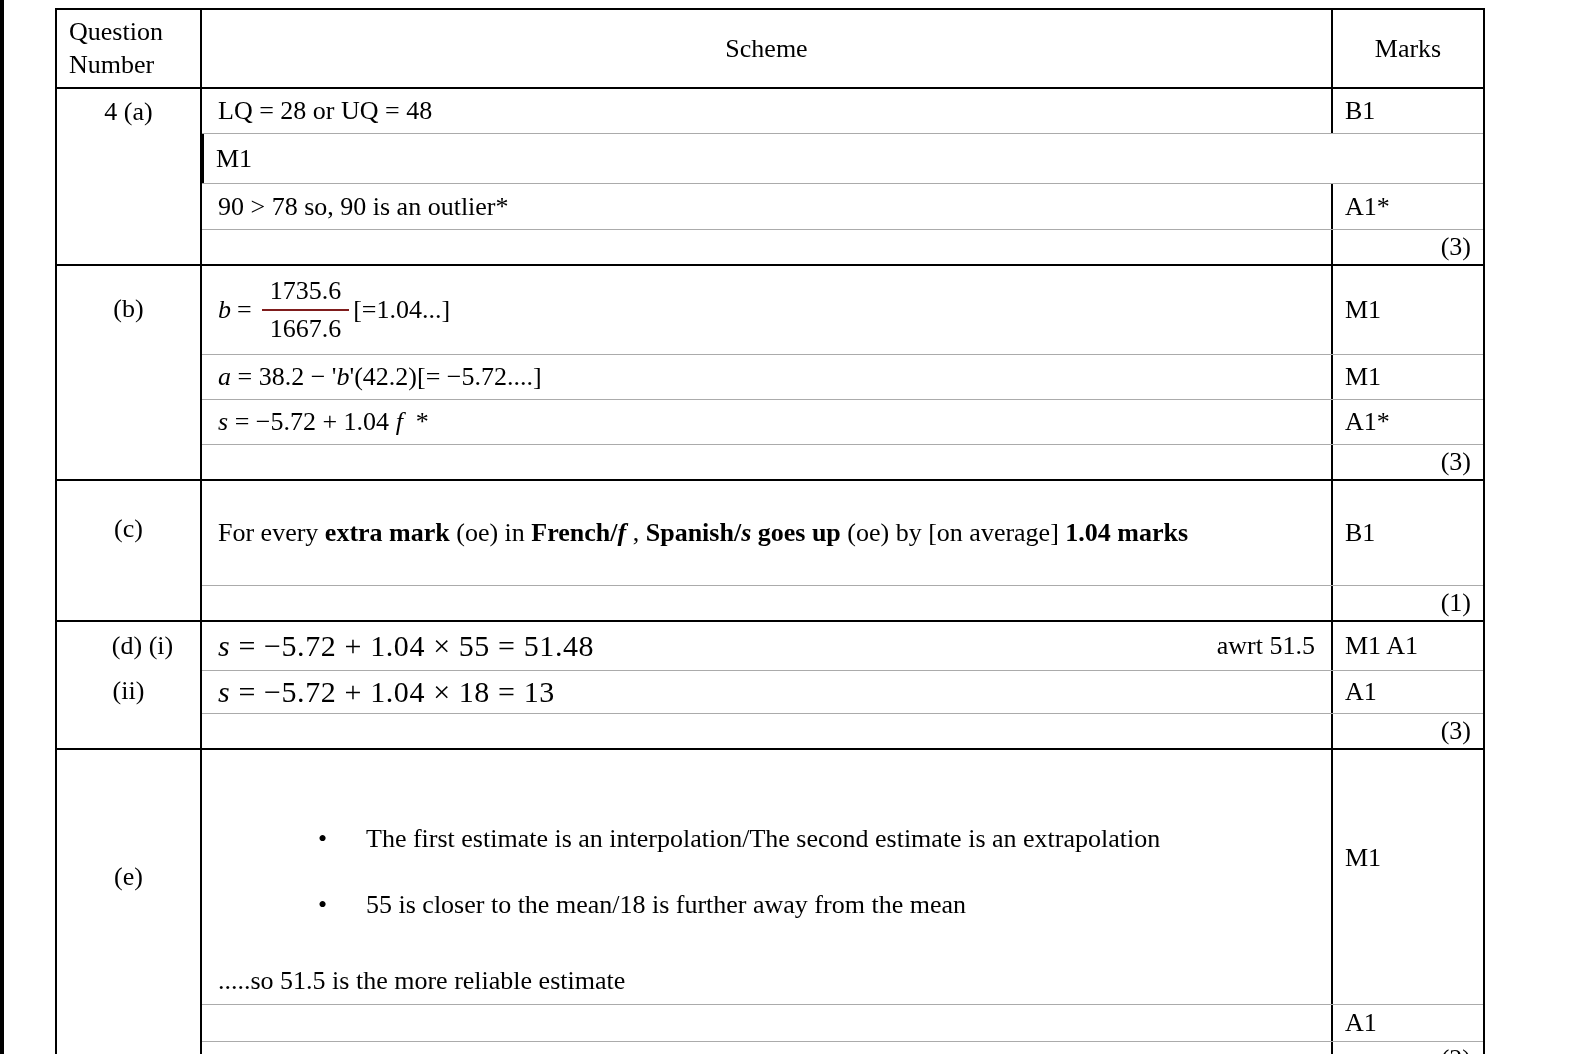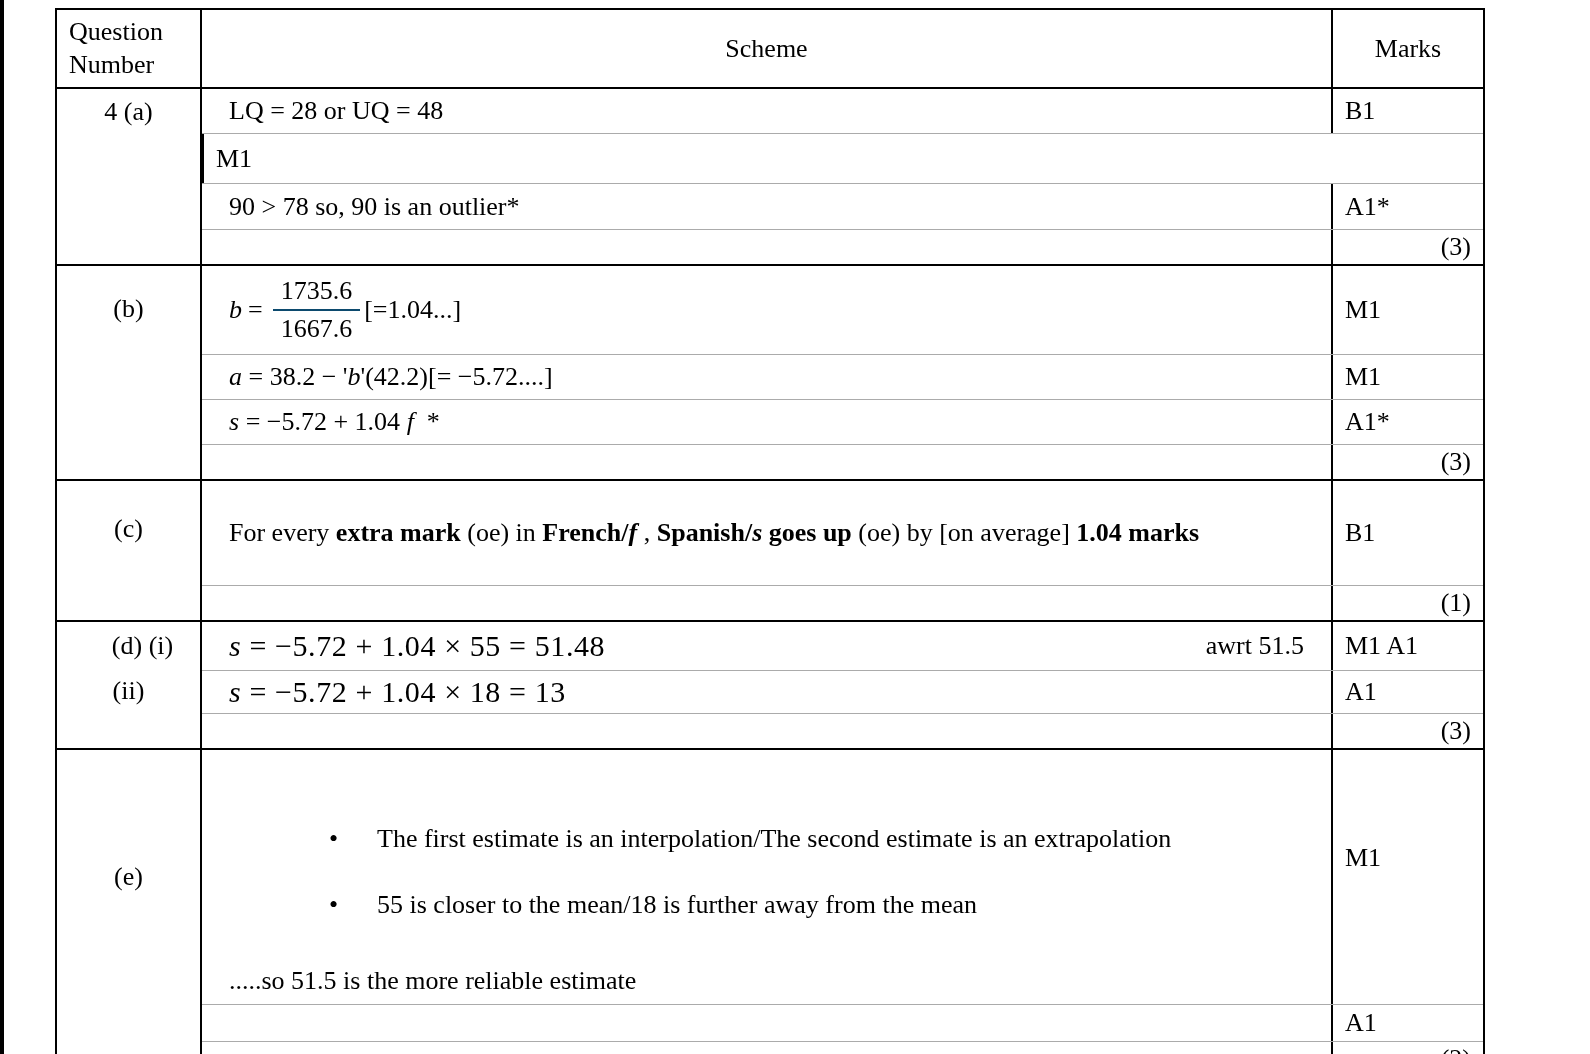--- a/index.html
+++ b/index.html
@@ -19,40 +19,40 @@
   .section { display:flex; border-bottom:2px solid #000; align-items:stretch; }
   .section:last-child { border-bottom:none; }
   .qcol {
     flex:0 0 145px; width:145px; border-right:2px solid #000;
     text-align:center; font-size:26px;
   }
   .rows { flex:1; display:flex; flex-direction:column; min-width:0; }
   .subrow { display:flex; align-items:stretch; }
   .subrow + .subrow { border-top:1px solid #ababab; }
   .scheme {
-    flex:1; min-width:0; padding:4px 27px; font-size:26px;
+    flex:1; min-width:0; padding:4px 16px; font-size:26px;
     display:flex; align-items:center;
   }
   .marks {
     flex:0 0 152px; width:152px; border-left:2px solid #000;
     font-size:26px; padding:2px 12px; display:flex; align-items:center;
   }
   .total-row .marks { justify-content:flex-end; }
 
   
   .hdr .qcol { text-align:left; padding:6px 12px; line-height:1.25; }
   .hdr .scheme { justify-content:center; }
   .hdr .marks { justify-content:center; }
 
   .it { font-style:italic; }
   .bd { font-weight:bold; }
   .bi { font-weight:bold; font-style:italic; }
 
   .frac { display:inline-block; text-align:center; vertical-align:middle; margin:0 4px; }
-  .frac .num { display:block; border-bottom:2px solid #0c4a6e; padding:2px 8px 3px;text-align:center; }
+  .frac .num { display:block; border-bottom:2px solid #7f1d1d; padding:2px 8px 3px;text-align:center; }
   .frac .den { display:block; padding:3px 8px 2px; }
 
   .mathbig { font-size:30px; letter-spacing:0.6px; }
   .note-right { margin-left:auto; font-size:26px; letter-spacing:0; padding-left:20px; white-space:nowrap; }
 
   
   .wraptext { display:block; line-height:1.45; padding-right:10px; }
 
   
   .e-scheme { display:block; padding-top:42px; }

